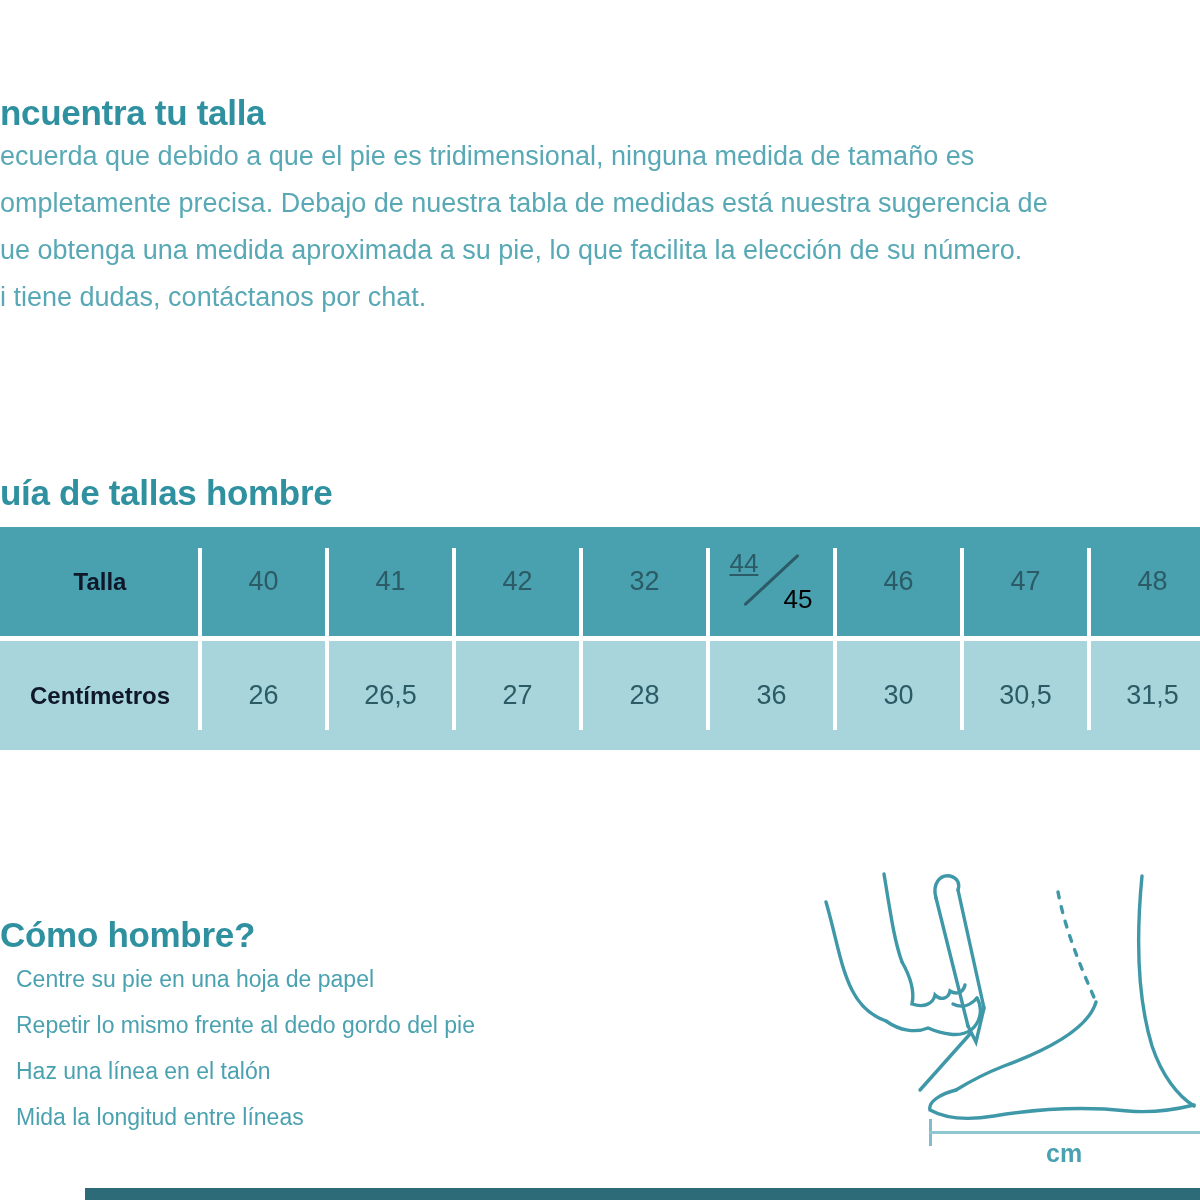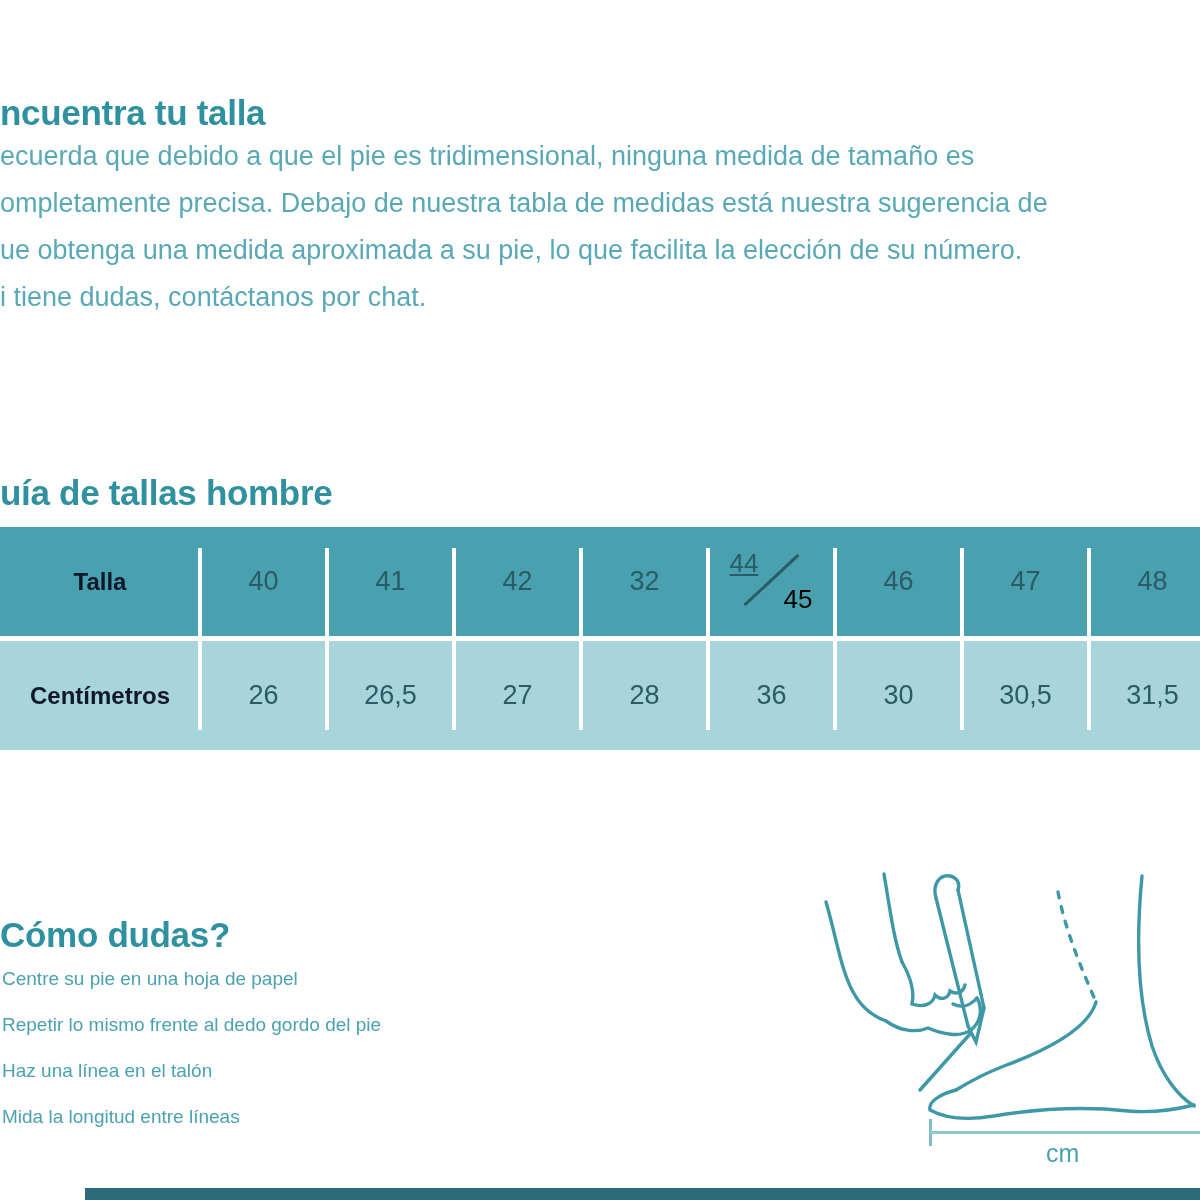--- a/index.html
+++ b/index.html
@@ -21,22 +21,22 @@
   #find-size-title   { top: 70px; }
   #guide-title       { top: 444px; }
   #measure-title     { top: 880px; }
 
   .intro {
     position: absolute; left: 0; top: 133px; width: 1220px;
     font-size: 27px; color: #58a9b5; line-height: 47px;
     white-space: nowrap;
   }
   .steps {
-    position: absolute; left: 2px; top: 956px; width: 820px;
-    font-size: 19px; color: #4aa1b0; line-height: 46px;
+    position: absolute; left: 16px; top: 956px; width: 820px;
+    font-size: 23px; color: #4aa1b0; line-height: 46px;
     white-space: nowrap;
   }
 
   
   .size-table {
     position: absolute; left: 0; top: 527px;
     width: 1216px; height: 223px;
   }
   .t-row { display: flex; width: 1216px; }
   .t-row.sizes  { height: 109px; background: #49a0ae; }
@@ -78,21 +78,21 @@
   .measure-tick {
     position: absolute; left: 929px; top: 1119px;
     width: 3px; height: 27px; background: #7fbdc8;
   }
   .measure-line {
     position: absolute; left: 929px; top: 1131px;
     width: 271px; height: 3px; background: #8ec7d0;
   }
   .cm-label {
     position: absolute; left: 1046px; top: 1139px;
-    font-size: 25px; font-weight: 400; color: #4aa1b0;
+    font-size: 25px; font-weight: 700; color: #4aa1b0;
   }
   .bottom-bar {
     position: absolute; left: 85px; top: 1188px;
     width: 1115px; height: 12px; background: #2d6b79;
   }
 </style>
 </head>
 <body>
 
 <div class="page">
@@ -142,21 +142,21 @@
       <div class="t-cell">26,5</div>
       <div class="t-cell">27</div>
       <div class="t-cell">28</div>
       <div class="t-cell">36</div>
       <div class="t-cell">30</div>
       <div class="t-cell">30,5</div>
       <div class="t-cell">31,5</div>
     </div>
   </div>
 
-  <h3 class="heading" id="measure-title">Cómo dudas?</h3>
+  <h3 class="heading" id="measure-title">Cómo hombre?</h3>
 
   <div class="steps">
     <div>Centre su pie en una hoja de papel</div>
     <div>Repetir lo mismo frente al dedo gordo del pie</div>
     <div>Haz una línea en el talón</div>
     <div>Mida la longitud entre líneas</div>
   </div>
 
   <svg class="illustration" width="412" height="300" viewBox="0 0 412 300" fill="none" stroke="#3f98a8" stroke-width="3.4" stroke-linecap="round">
 

